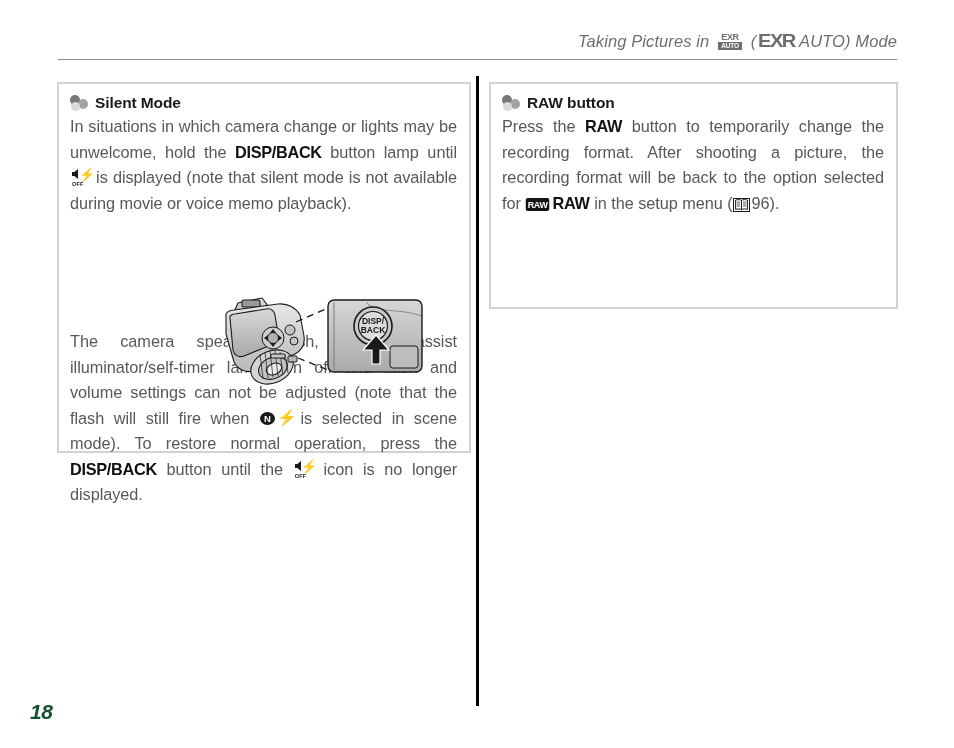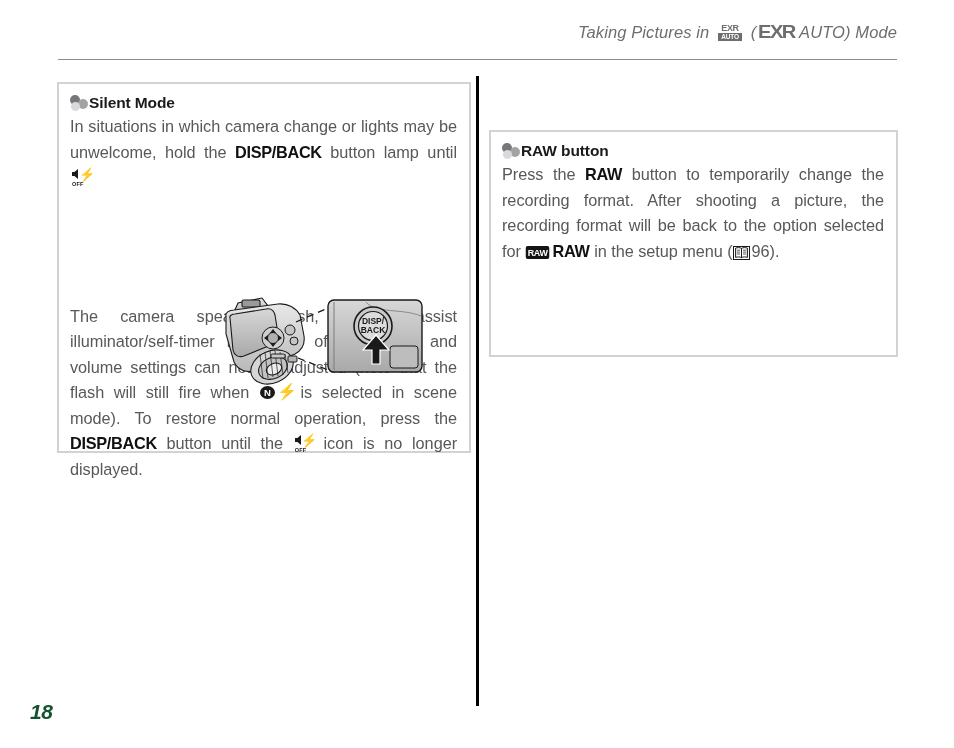--- a/index.html
+++ b/index.html
@@ -17,21 +17,21 @@
   }
 
   
   .header {
     position: absolute;
     left: 58px;
     top: 22px;
     width: 839px;
     height: 30px;
     display: flex;
-    align-items: flex-start;
+    align-items: flex-end;
     justify-content: flex-end;
   }
   .header-text {
     font-style: italic;
     font-size: 16.5px;
     color: #6e6e70;
     letter-spacing: 0.1px;
     white-space: nowrap;
   }
   .hdr-seg { display: inline-block; vertical-align: middle; }
@@ -117,27 +117,26 @@
     width: 414px;
     height: 371px;
     padding: 10px 12px 8px 11px;
   }
   #box-raw {
     left: 489px;
     top: 82px;
     width: 409px;
     height: 227px;
     padding: 10px 12px 8px 11px;
-    margin-top: 48px;
   }
 
   .box-title {
     display: flex;
     align-items: center;
-    gap: 0;
+    gap: 6px;
     margin-bottom: 2px;
   }
   .box-title-text {
     font-weight: bold;
     font-size: 15.5px;
     color: #1a1a1a;
     letter-spacing: -0.1px;
   }
 
   
@@ -313,21 +312,21 @@
         <i class="d2"></i>
         <i class="d3"></i>
     </span>
     <span class="box-title-text">Silent Mode</span>
   </div>
 
   <div class="body-text">
     <span>In situations in which camera change or lights may be unwelcome, hold the </span><b>DISP/BACK</b><span> button lamp until </span><span class="icon-silent">
         <span class="spk"></span><span class="spk2"></span><span class="bolt">⚡</span>
         <span class="off">OFF</span>
-    </span>
+    </span><span> is displayed (note that silent mode is not available during movie or voice memo playback).</span>
   </div>
 
   <div class="camera-figure">
     <svg width="210" height="105" viewBox="0 0 210 105" xmlns="http://www.w3.org/2000/svg">
       <defs>
         <linearGradient id="gbody" x1="0" y1="0" x2="0" y2="1">
           <stop offset="0" stop-color="#e8e8e8"></stop>
           <stop offset="1" stop-color="#b9b9b9"></stop>
         </linearGradient>
         <linearGradient id="gpanel" x1="0" y1="0" x2="0" y2="1">

